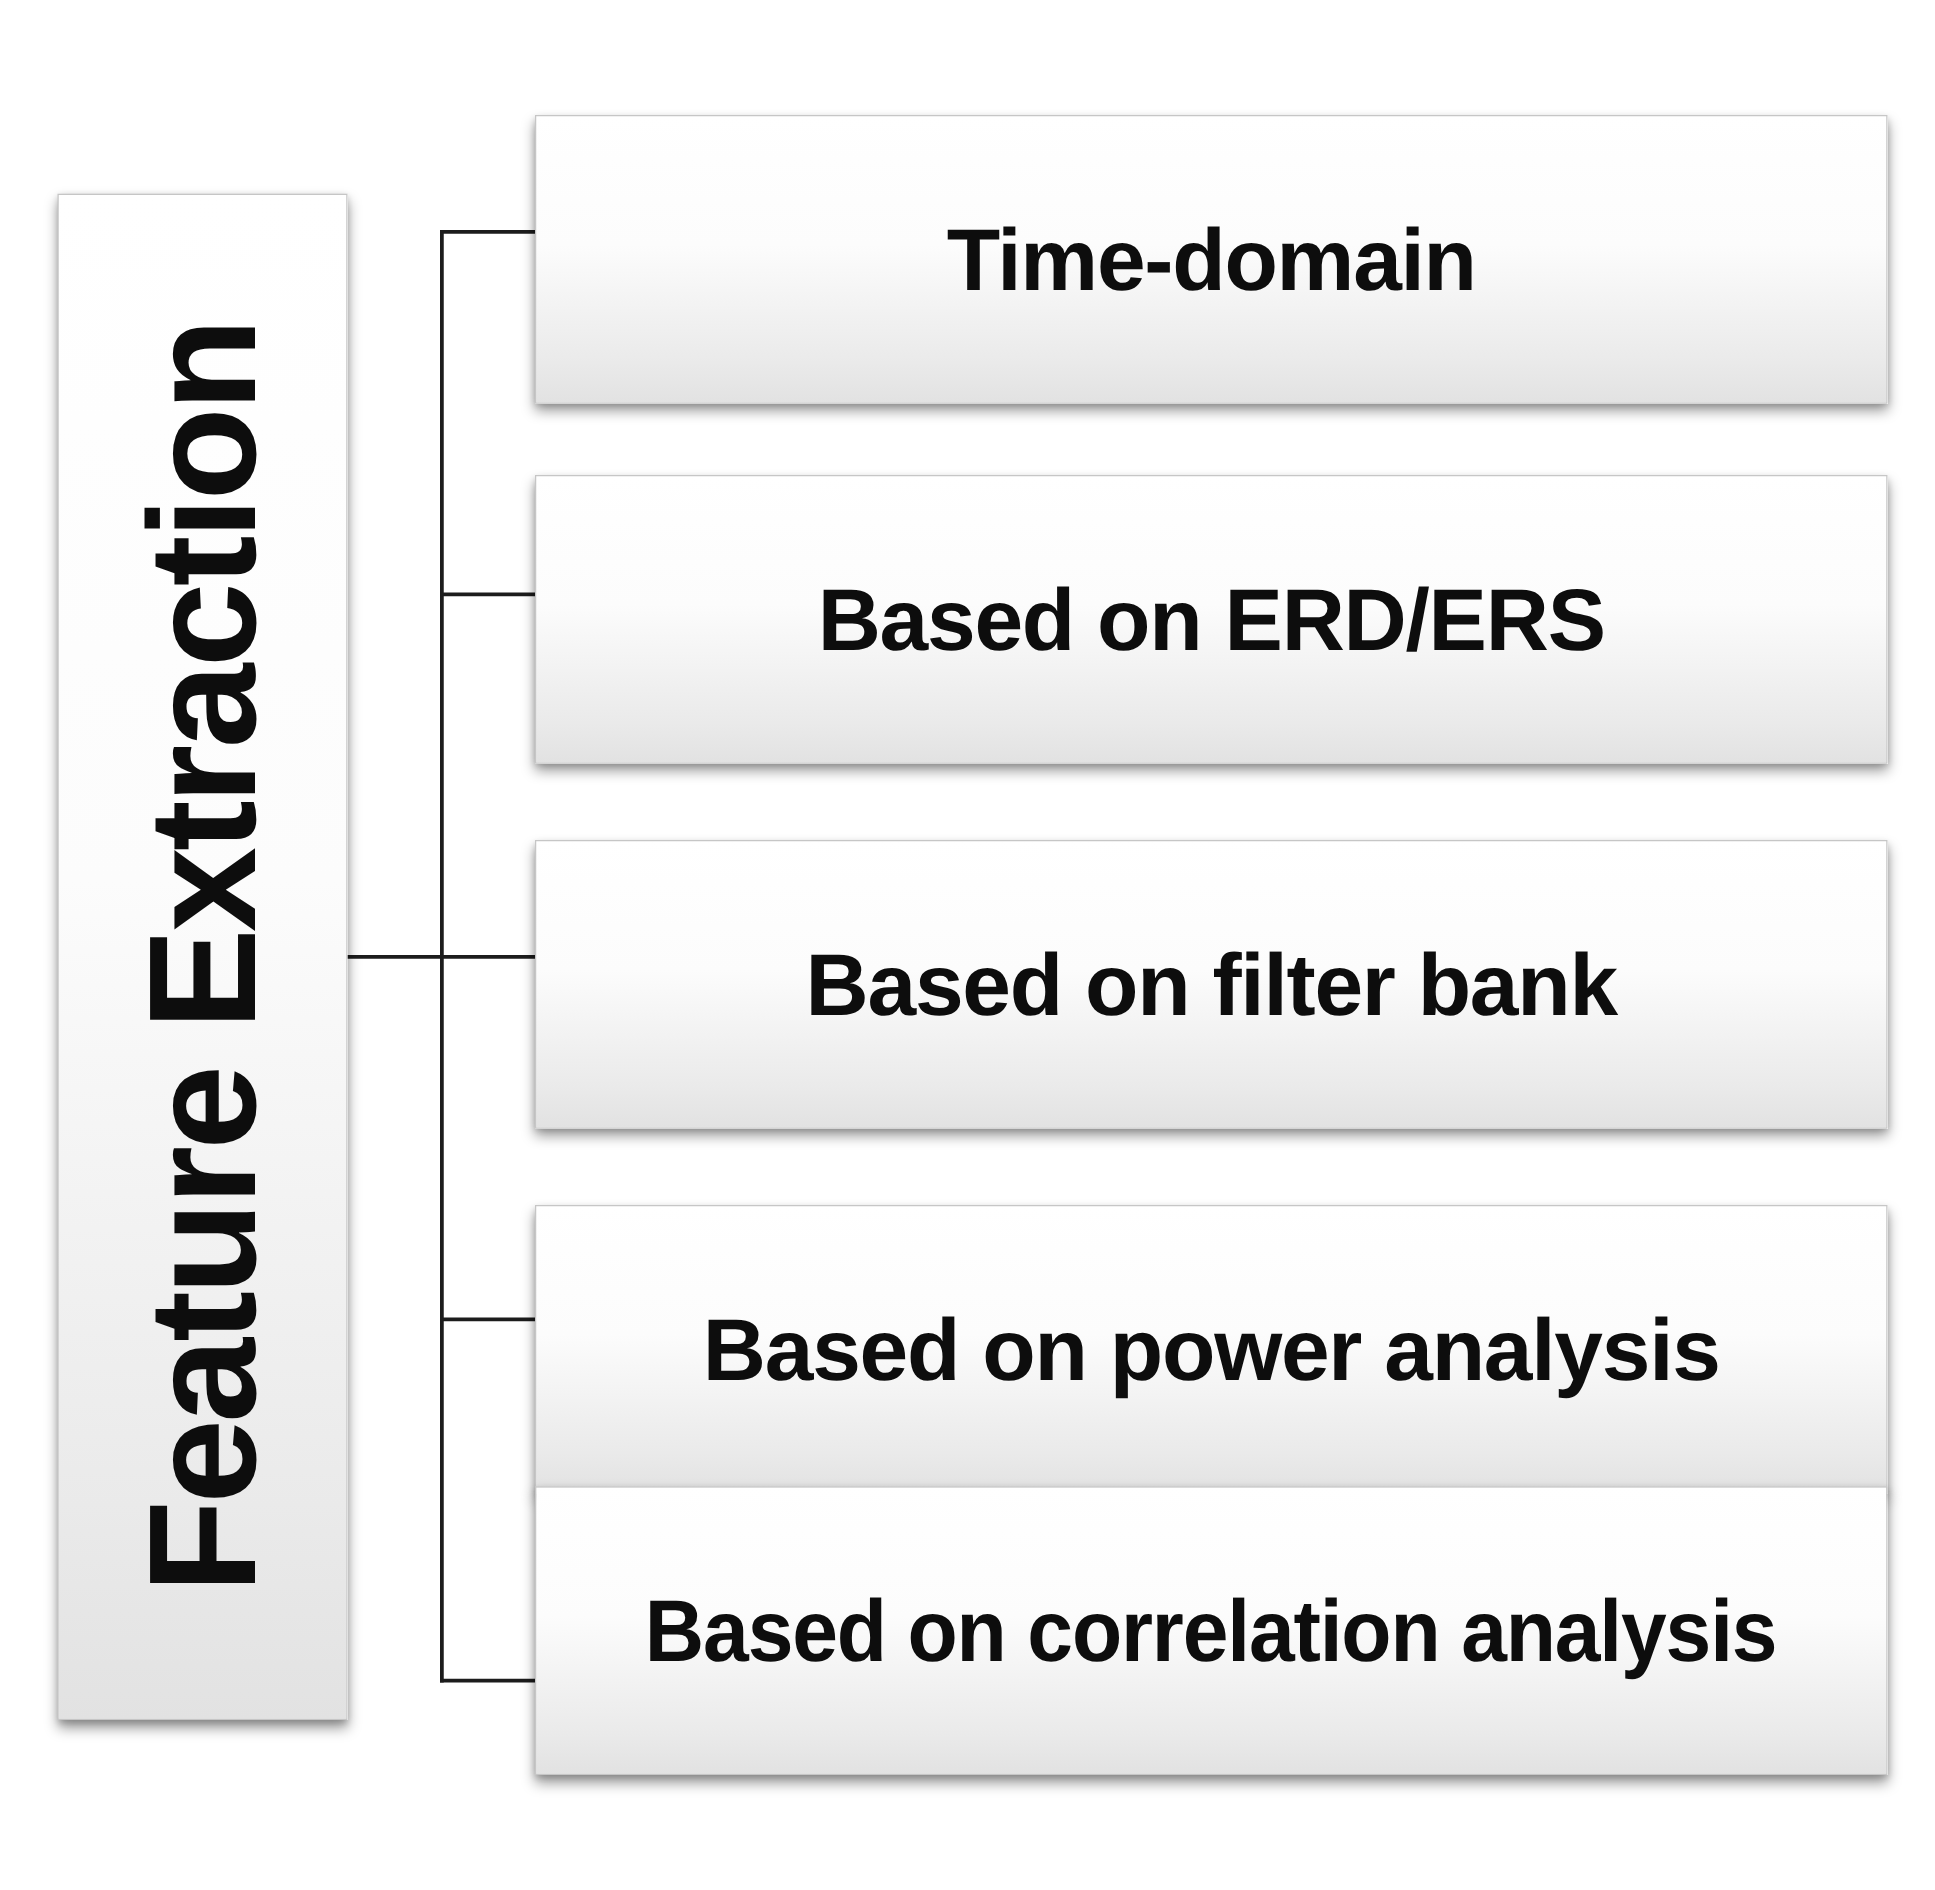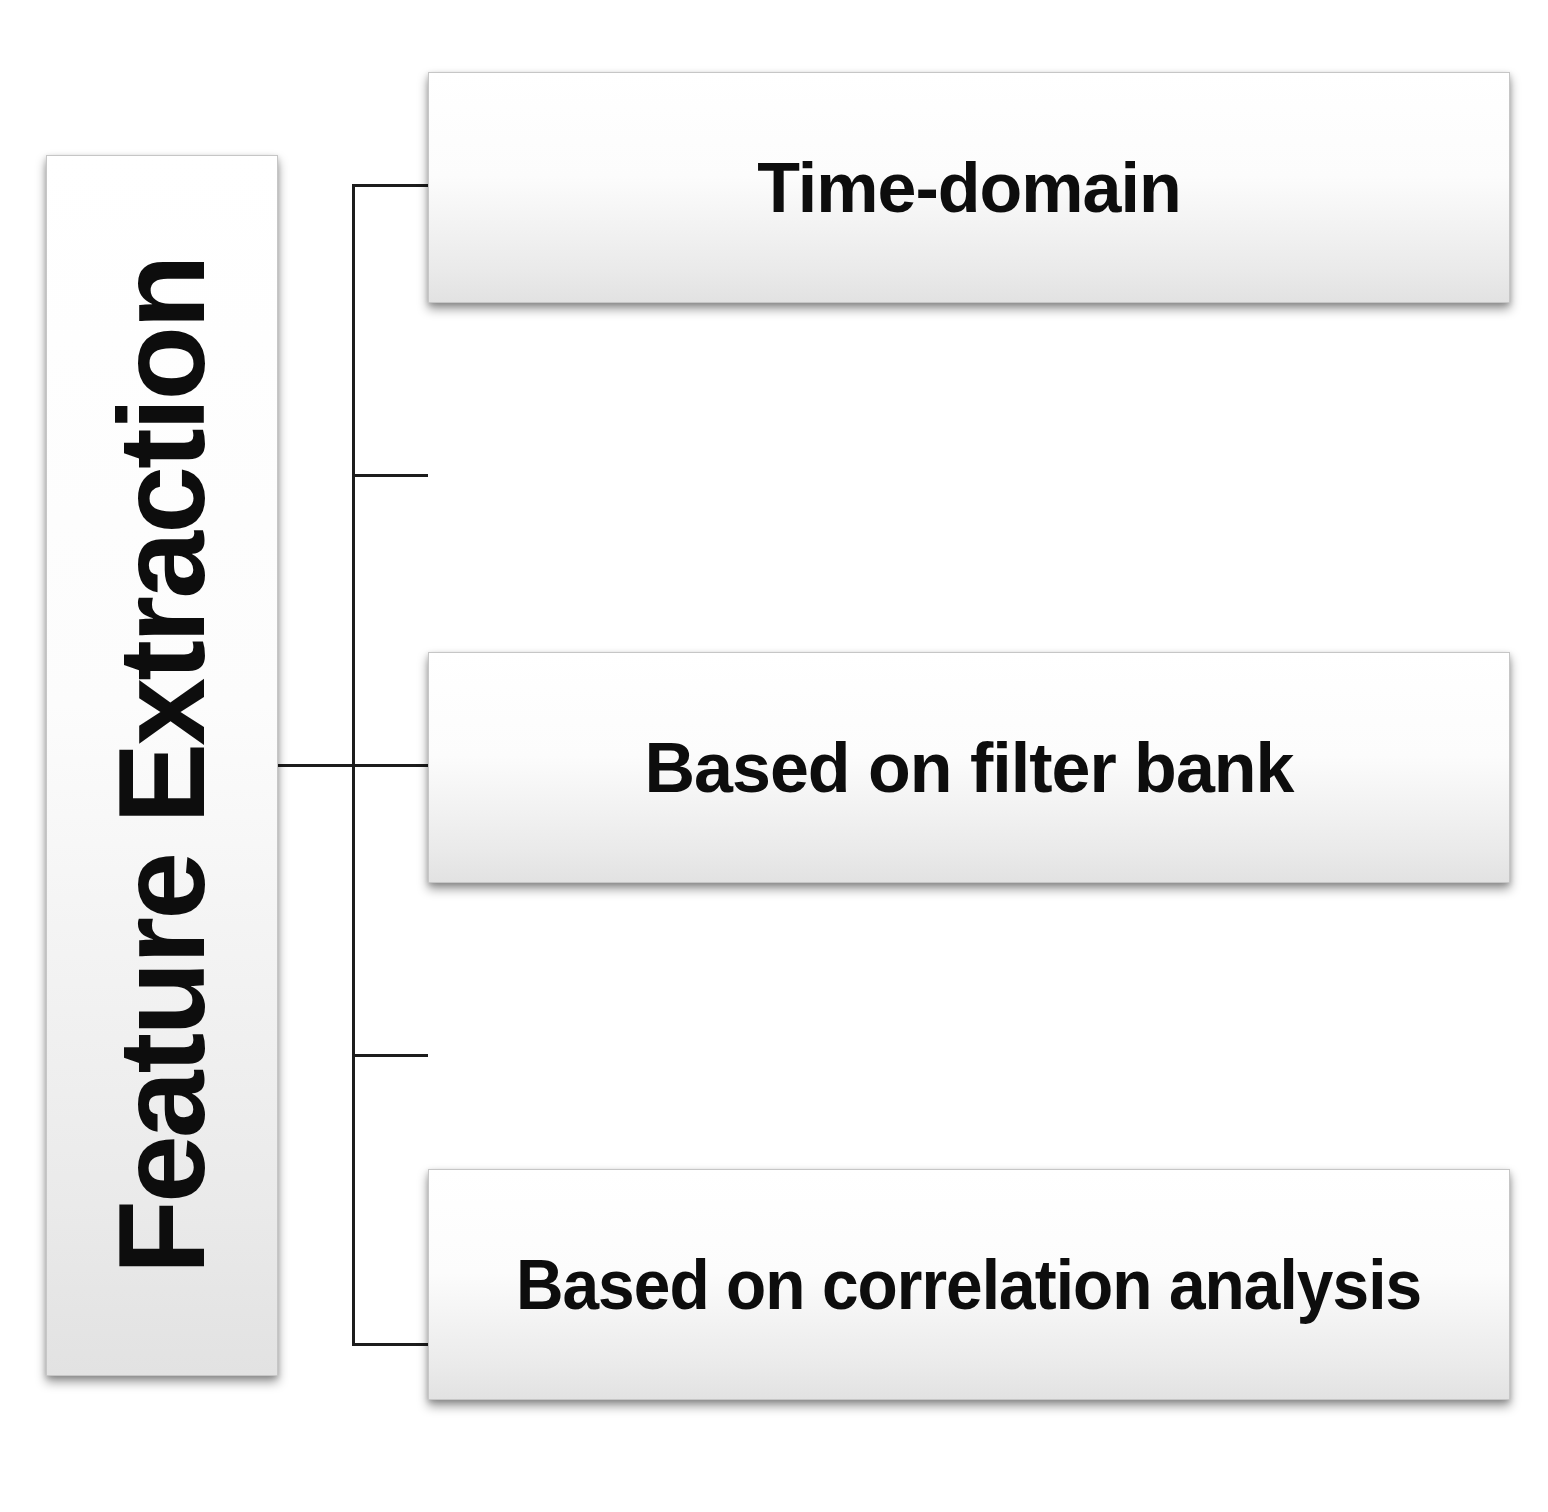--- a/index.html
+++ b/index.html
@@ -36,20 +36,21 @@
     box-shadow: 0 6px 10px rgba(0,0,0,0.40), 0 2px 5px rgba(0,0,0,0.16);
     display: flex;
     align-items: center;
     justify-content: center;
     z-index: 2;
   }
   .branch-node {
     left: 428px;
     width: 1082px;
     height: 231px;
+    margin-top: 20px;
   }
   .branch-label {
     font-size: 70px;
     font-weight: 600;
     color: var(--text, #0d0d0d);
     white-space: nowrap;
     letter-spacing: -1px;
   }
   .branch-label.condensed {
     transform: scaleX(0.94);
@@ -82,23 +83,29 @@
   <div class="line v" style="left:352px; top:184px; height:1162px;"></div>
   <div class="line h" style="left:352px; top:184px; width:76px;"></div>
   <div class="line h" style="left:352px; top:474px; width:76px;"></div>
   <div class="line h" style="left:352px; top:1054px; width:76px;"></div>
   <div class="line h" style="left:352px; top:1343px; width:76px;"></div>
 
   <div class="node branch-node" style="top:72px;">
     <span class="branch-label">Time-domain</span>
   </div>
 
+  <div class="node branch-node" style="top:360px;">
+    <span class="branch-label">Based on ERD/ERS</span>
+  </div>
 
   <div class="node branch-node" style="top:652px;">
     <span class="branch-label">Based on filter bank</span>
   </div>
 
+  <div class="node branch-node" style="top:944px;">
+    <span class="branch-label">Based on power analysis</span>
+  </div>
 
   <div class="node branch-node" style="top:1169px;">
     <span class="branch-label condensed">Based on correlation analysis</span>
   </div>
 
 </div>
 
 </body></html>

